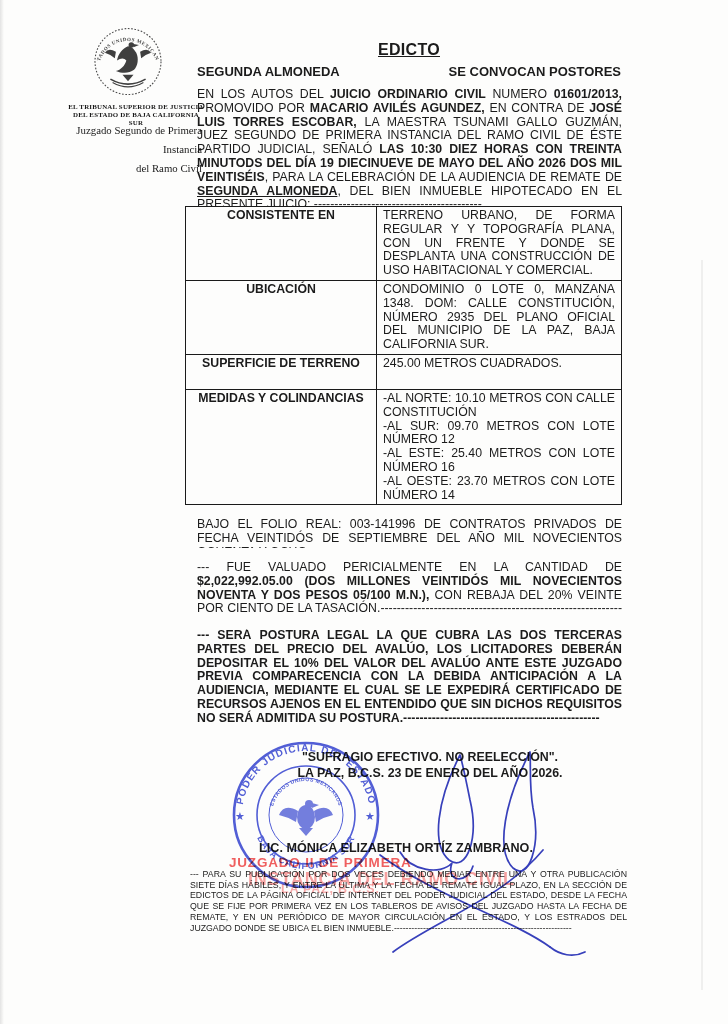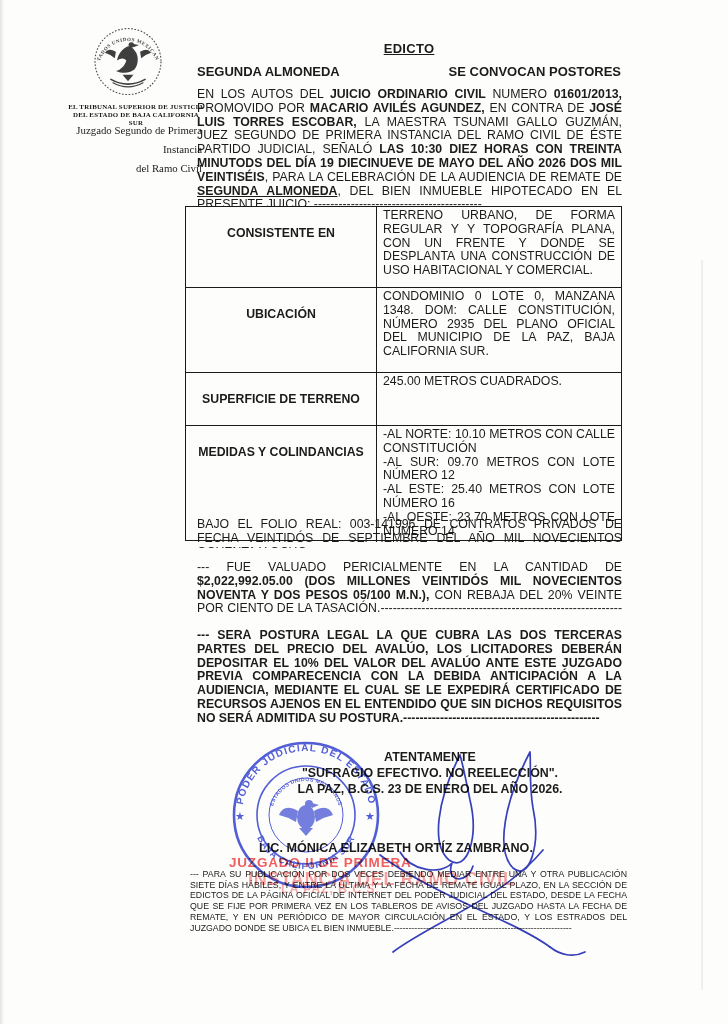--- a/index.html
+++ b/index.html
@@ -8,32 +8,32 @@
   .abs{position:absolute}
   .b{font-weight:700}
   .u{text-decoration:underline}
   
   .crest-svg{left:84px;top:18px;width:88px;height:86px}
   .crest-caption{left:66px;top:103px;width:140px;text-align:center;
     font-family:"Liberation Serif",serif;font-weight:700;font-size:6.9px;line-height:8px;letter-spacing:.2px}
   .court-name{left:70px;top:121px;width:132px;text-align:right;white-space:pre-line;
     font-family:"Liberation Serif",serif;font-size:10.8px;line-height:19px}
   
-  .doc-title{left:197px;top:41px;width:424px;text-align:center;font-weight:700;font-size:13px;text-decoration:underline;letter-spacing:.3px}
+  .doc-title{left:197px;top:41px;width:424px;text-align:center;font-weight:700;font-size:16px;text-decoration:underline;letter-spacing:.3px}
   .subrow{left:197px;top:64px;width:424px;display:flex;justify-content:space-between;font-weight:700;font-size:13px}
   
   .para{left:197px;width:425px;text-align:justify;font-size:12.3px;line-height:13.8px;overflow:hidden}
   .p-opening{top:88px;height:118px}
   .p-folio{top:518px;height:30px}
   .p-val{top:561px;height:60px}
   .p-post{top:629px;height:100px}
   
   .doc-table{left:185px;top:206px;width:437px;border-collapse:collapse}
   .doc-table td{border:1.4px solid #1a1a1a;font-size:12.3px;line-height:13.8px;padding:2px 6px;vertical-align:top}
-  .doc-table td.lbl{width:178px;font-weight:700;text-align:center;padding-top:20px}
+  .doc-table td.lbl{width:178px;font-weight:700;text-align:center;padding-top:2px}
   .doc-table td.val{text-align:justify}
   .pre{white-space:pre-line}
   .doc-table tr:nth-child(1) td{height:58px}
   .doc-table tr:nth-child(2) td{height:62px}
   .doc-table tr:nth-child(3) td{height:30px}
   .doc-table tr:nth-child(4) td{height:32px}
   .doc-table tr:nth-child(5) td{height:16px}
   .doc-table tr:nth-child(6) td{height:72px}
   
   .closing{left:240px;top:749px;width:380px;text-align:center;font-weight:700;font-size:12.4px;line-height:16.2px}
@@ -115,21 +115,20 @@
 -AL OESTE: 23.70 METROS CON LOTE NÚMERO 14</td>
       </tr>
 </tbody>
   </table>
 
 <div class="abs para p-folio"><span>BAJO EL FOLIO REAL: 003-141996 DE CONTRATOS PRIVADOS DE FECHA VEINTIDÓS DE SEPTIEMBRE DEL AÑO MIL NOVECIENTOS OCHENTA Y OCHO.----</span></div>
 <div class="abs para p-val"><span>--- FUE VALUADO PERICIALMENTE EN LA CANTIDAD DE </span><span class="b">$2,022,992.05.00 (DOS MILLONES VEINTIDÓS MIL NOVECIENTOS NOVENTA Y DOS PESOS 05/100 M.N.),</span><span> CON REBAJA DEL 20% VEINTE POR CIENTO DE LA TASACIÓN.--------------------------------------------------------------------------------</span></div>
 <div class="abs para p-post"><span class="b">--- SERÁ POSTURA LEGAL LA QUE CUBRA LAS DOS TERCERAS PARTES DEL PRECIO DEL AVALÚO, LOS LICITADORES DEBERÁN DEPOSITAR EL 10% DEL VALOR DEL AVALÚO ANTE ESTE JUZGADO PREVIA COMPARECENCIA CON LA DEBIDA ANTICIPACIÓN A LA AUDIENCIA, MEDIANTE EL CUAL SE LE EXPEDIRÁ CERTIFICADO DE RECURSOS AJENOS EN EL ENTENDIDO QUE SIN DICHOS REQUISITOS NO SERÁ ADMITIDA SU POSTURA.------------------------------------------------</span></div>
 
 <div class="abs closing">
-  <div>ATENTAMENTE</div>
   <div>"SUFRAGIO EFECTIVO. NO REELECCIÓN".</div>
   <div>LA PAZ, B.C.S. 23 DE ENERO DEL AÑO 2026.</div>
 </div>
 <div class="abs signer">LIC. MÓNICA ELIZABETH ORTÍZ ZAMBRANO.</div>
 
 <svg class="abs round-stamp" viewBox="0 0 150 150">
   <defs>
     <path id="arcT" d="M 11,75 A 64,64 0 0 1 139,75"></path>
     <path id="arcB" d="M 21,75 A 54,54 0 0 0 129,75"></path>
     <path id="arcI" d="M 41,75 A 34,34 0 0 1 109,75"></path>

